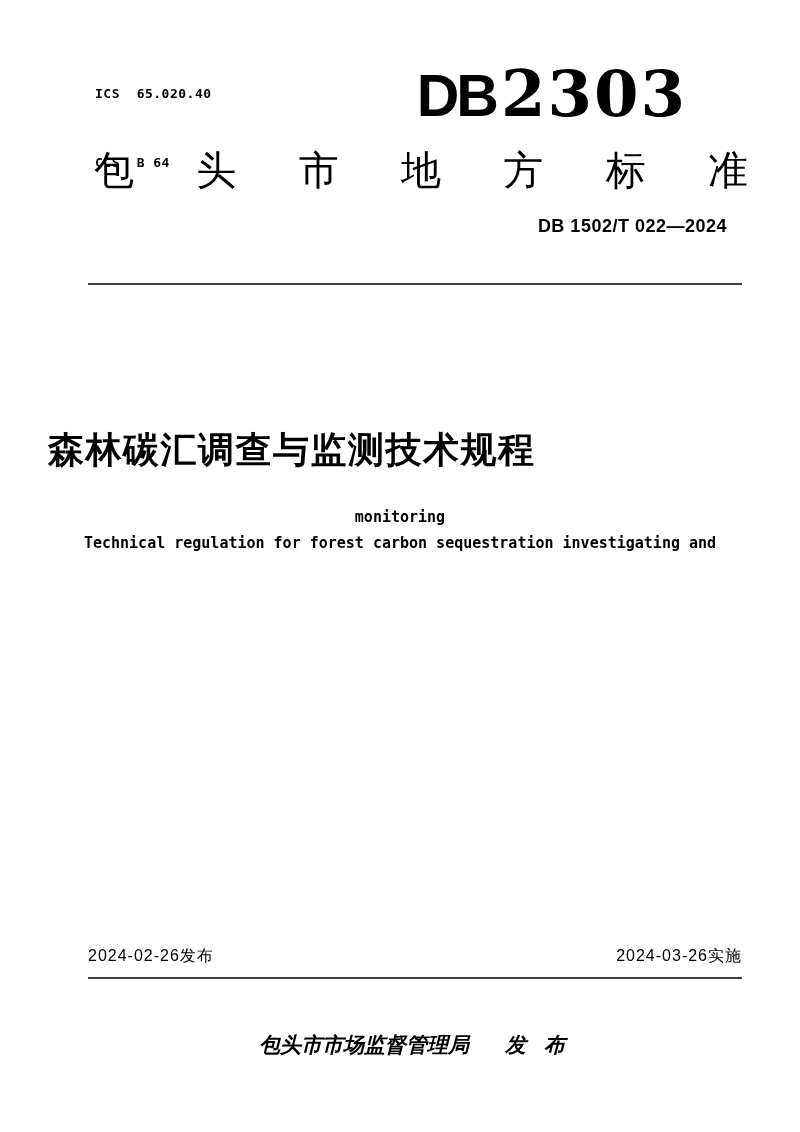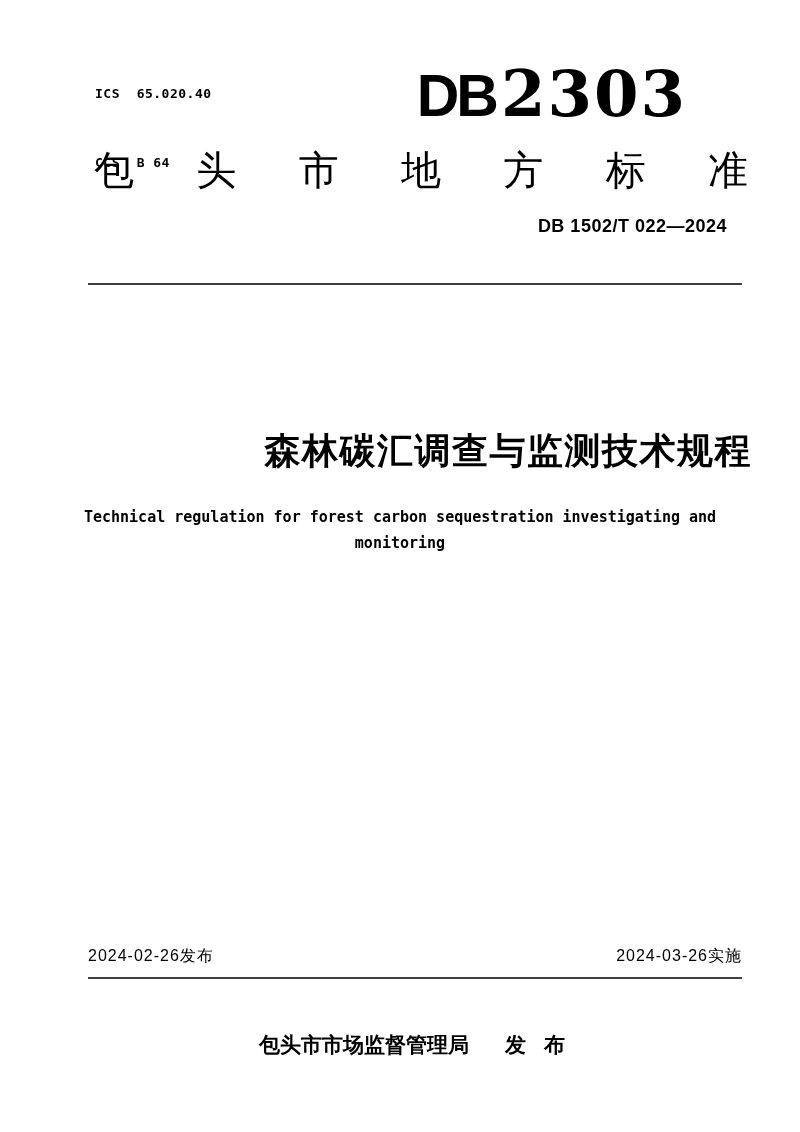--- a/index.html
+++ b/index.html
@@ -53,42 +53,42 @@
 
   .rule{
     position:absolute;left:88px;width:654px;height:2px;
     background:var(--rule);
   }
   .rule-top{top:283px;}
   .rule-bottom{top:977px;}
 
   .title-zh{
     position:absolute;left:48px;width:704px;top:428px;
-    text-align:right;font-size:36px;font-weight:700;
-    letter-spacing:1.5px;line-height:1.25;
+    text-align:left;font-size:36px;font-weight:700;
+    letter-spacing:1.5px;line-height:1.25;font-family:Liberation Serif, serif;
   }
 
   .title-en{
     position:absolute;left:48px;width:704px;top:504px;
     text-align:center;
     font-family:"DejaVu Sans Mono",monospace;
     font-size:15px;font-weight:700;line-height:26px;
   }
 
   .date-row{
     position:absolute;left:88px;width:654px;top:946px;
     display:flex;justify-content:space-between;
     font-size:16px;font-weight:500;letter-spacing:1px;
     white-space:pre;
   }
 
   .issuer-row{
     position:absolute;left:88px;width:654px;top:1031px;
     display:flex;justify-content:center;align-items:baseline;gap:36px;
-    font-size:21px;font-weight:700;
+    font-size:21px;font-weight:700;font-style:italic;
   }
   .publish{white-space:pre;letter-spacing:6px;}
 </style>
 </head>
 <body>
 
 <div class="page">
 
   <div class="ics-block">
     <div>ICS  65.020.40</div>
@@ -102,22 +102,22 @@
 
   <div class="standard-name">包头市地方标准</div>
 
   <div class="standard-code">DB 1502/T 022—2024</div>
 
   <div class="rule rule-top"></div>
 
   <div class="title-zh">森林碳汇调查与监测技术规程</div>
 
   <div class="title-en">
+    <div>monitoring</div>
     <div>Technical regulation for forest carbon sequestration investigating and</div>
-    <div>monitoring</div>
   </div>
 
   <div class="date-row">
     <span>2024-02-26发布</span>
     <span>2024-03-26实施</span>
   </div>
 
   <div class="rule rule-bottom"></div>
 
   <div class="issuer-row">

